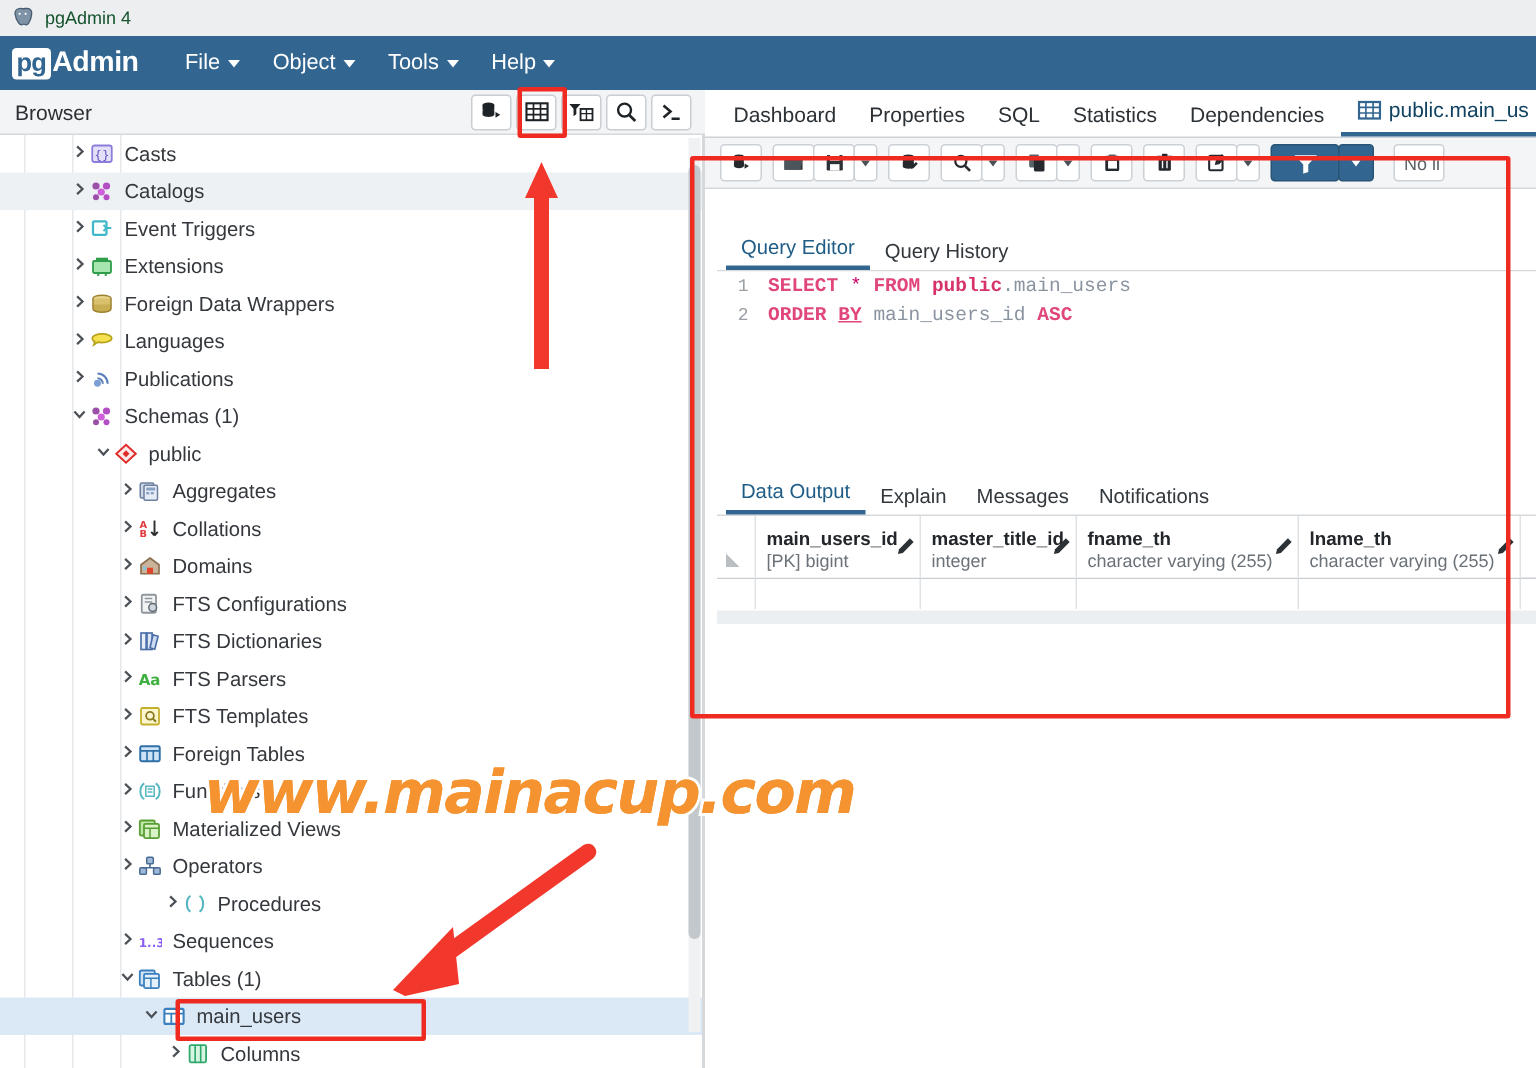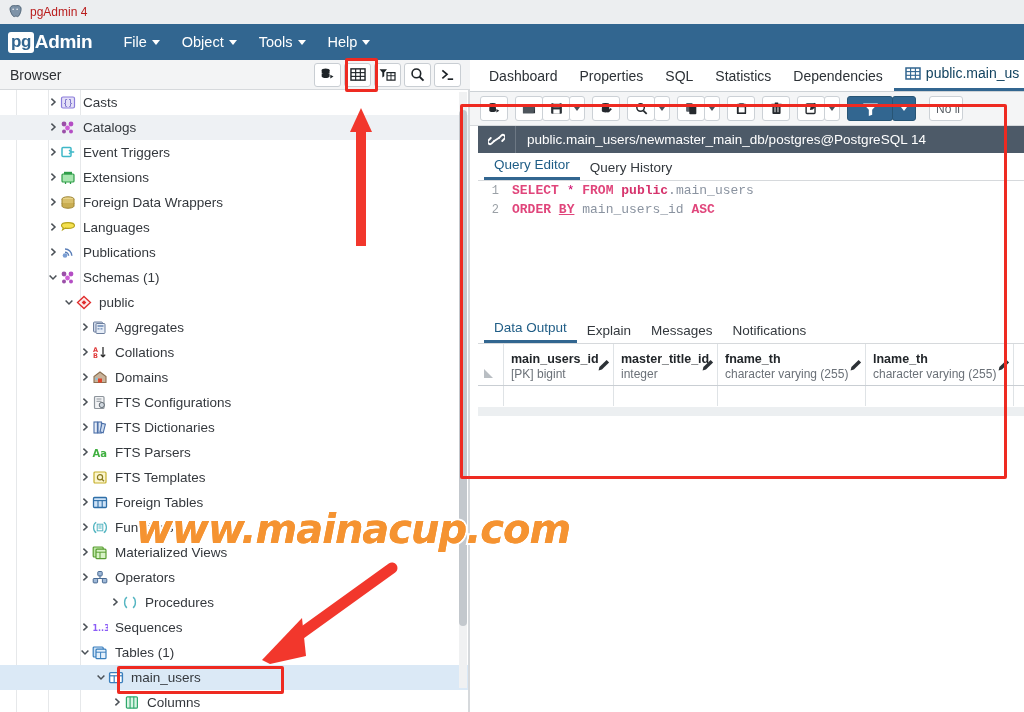--- a/index.html
+++ b/index.html
@@ -9,21 +9,21 @@
     font-family:"Liberation Sans", sans-serif;
     background:#ffffff; position:relative;
   }
 
   
   #titlebar {
     position:absolute; left:0; top:0; width:1024px; height:24px;
     background:#eceef0; border-bottom:1px solid #d8dадc;
     display:flex; align-items:center; gap:7px; padding-left:7px;
   }
-  #titlebar .tb-title { font-size:12px; color:#b91c1c; }
+  #titlebar .tb-title { font-size:12px; color:#14532d; }
   .pg-elephant { width:16px; height:16px; position:relative; }
   .pg-elephant svg { display:block; }
 
   
   #menubar {
     position:absolute; left:0; top:24px; width:1024px; height:36px;
     background:#326690; display:flex; align-items:center; padding-left:8px;
   }
   #brand { display:flex; align-items:center; height:26px; margin-right:22px; }
   #brand .pgbox {
@@ -768,30 +768,20 @@
         </svg>
       </div>
       <div class="qbtn on splt" style="min-width:24px">
         <span class="cdn"></span>
       </div>
     </div>
 
     <div class="limitbox" style="width:34px">No li</div>
   </div>
 
-  <div id="connbar">
-    <span class="cicon">
-      <svg width="17" height="15" viewBox="0 0 18 16">
-        <path d="M6.3 9.8L3.9 12.2a2.4 2.4 0 01-3.4-3.4L2.9 6.4" fill="none" stroke="#ffffff" stroke-width="1.9" stroke-linecap="round"></path>
-        <path d="M11.7 6.2l2.4-2.4a2.4 2.4 0 013.4 3.4l-2.4 2.4" fill="none" stroke="#ffffff" stroke-width="1.9" stroke-linecap="round"></path>
-        <line x1="6.2" y1="9.8" x2="11.8" y2="6.2" stroke="#ffffff" stroke-width="1.9" stroke-linecap="round"></line>
-      </svg>
-    </span>
-    <span class="ctext">public.main_users/newmaster_main_db/postgres@PostgreSQL 14</span>
-  </div>
 
   <div id="edtabs">
       <div class="etab active">Query Editor</div>
       <div class="etab">Query History</div>
     </div>
 
   <div id="sqlarea">
       <div class="sqlline">
         <span class="lnum">1</span>
         <span><span class="kw" style="white-space: pre;">SELECT</span><span style="white-space: pre;"> </span><span class="star" style="white-space: pre;">*</span><span style="white-space: pre;"> </span><span class="kw" style="white-space: pre;">FROM</span><span style="white-space: pre;"> </span><span class="kwp" style="white-space: pre;">public</span><span class="ident" style="white-space: pre;">.main_users</span></span>

